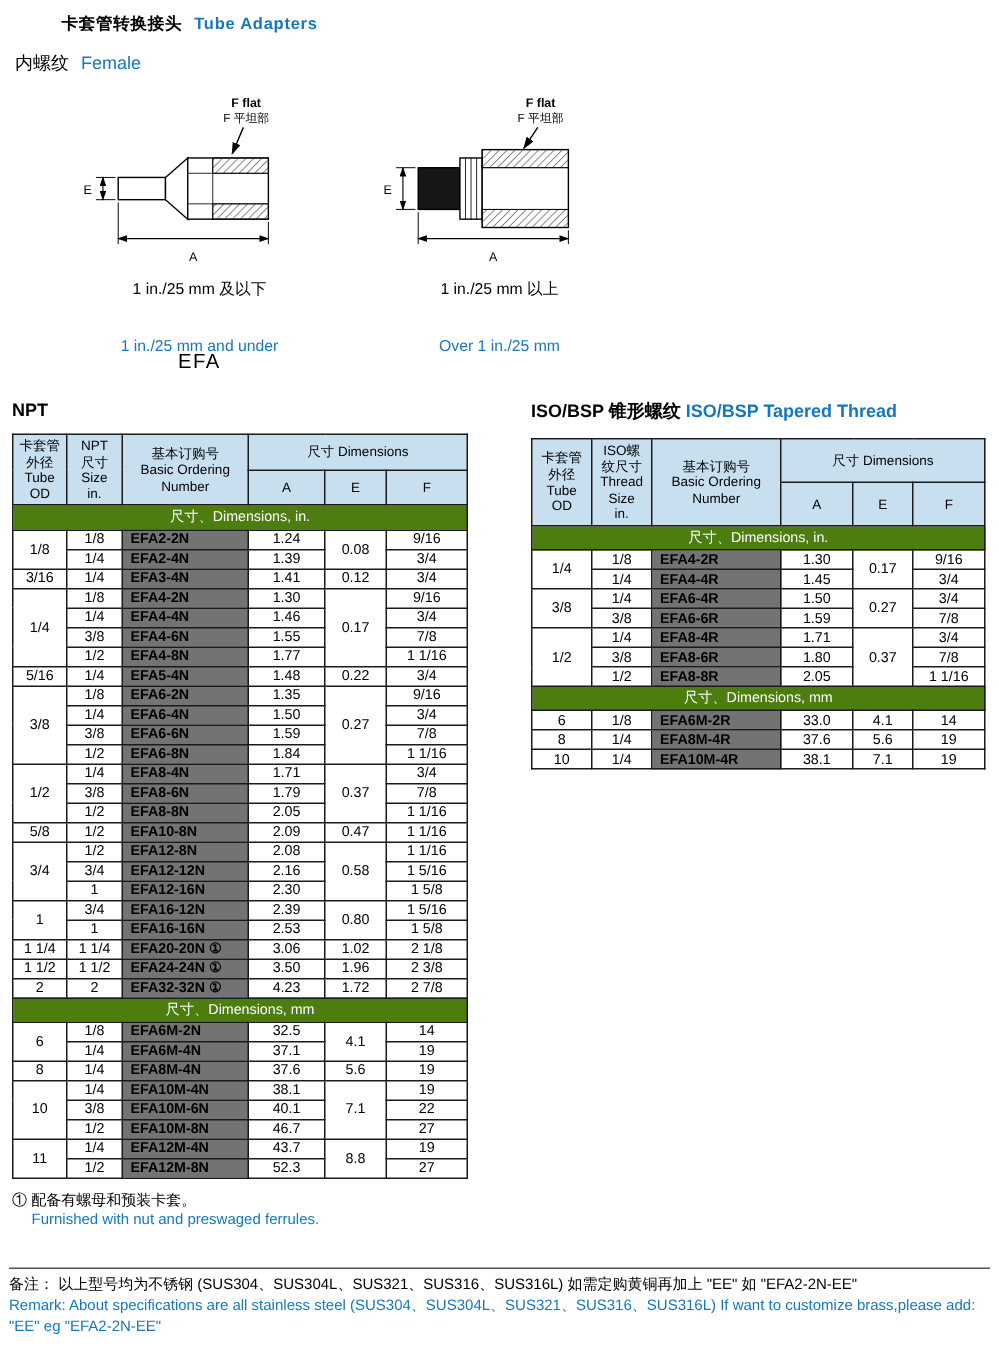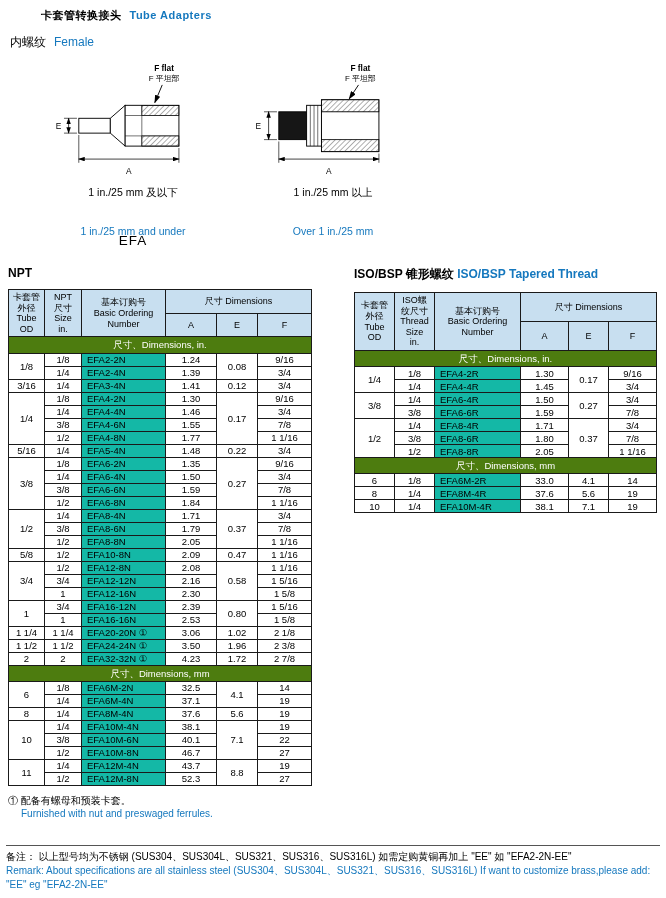--- a/index.html
+++ b/index.html
@@ -29,21 +29,21 @@
   .table-label { font-size:12px; font-weight:bold; margin-bottom:9px; white-space:nowrap; }
   .table-label .blue { font-weight:bold; }
 
   table.data-table { border-collapse:collapse; table-layout:fixed; width:100%; }
   .data-table th, .data-table td {
     border:1px solid #1a1a1a; text-align:center;
     padding:0 2px; font-size:9.5px; line-height:1.18; height:13px;
   }
   .data-table th { background:#c8dff0; font-weight:normal; font-size:9px; padding:2px 1px; }
   .data-table tr.section-row td { background:#4d7c0f; color:#fff; padding:2px; font-size:9.5px; }
-  .data-table td.part-cell { background:#14b8a6; text-align:left; padding-left:5px; }
+  .data-table td.part-cell { background:#737373; text-align:left; padding-left:5px;font-weight:bold; }
 
   .footnote { margin-top:8px; font-size:10px; line-height:1.35; }
   .footnote-en { padding-left:13px; }
 
   .remark {
     position:absolute; left:6px; top:845px; width:654px;
     border-top:1px solid #555; padding-top:4px; font-size:10px; line-height:1.4;
   }
 </style>
 </head>

